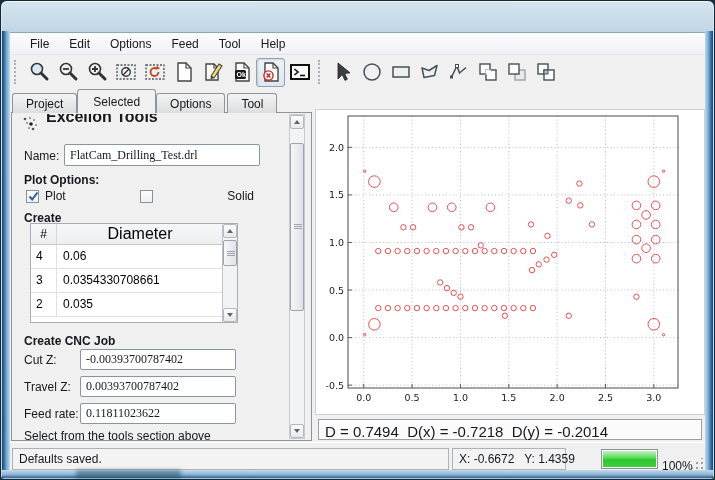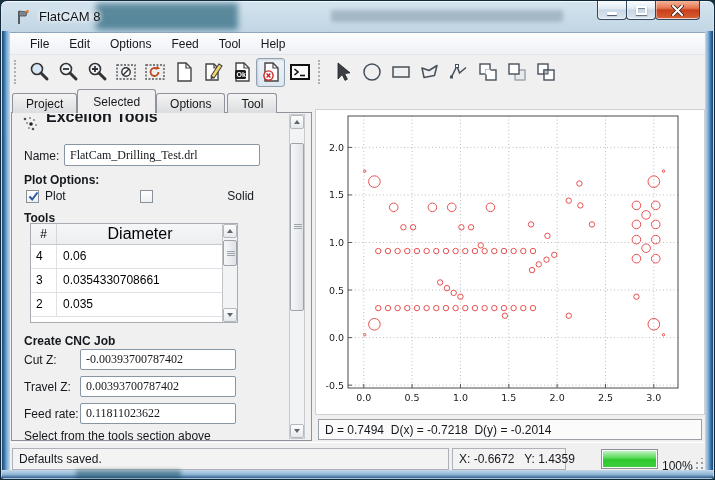--- a/index.html
+++ b/index.html
@@ -89,21 +89,21 @@
   .sb-thumb { position:absolute; left:0; width:14px; background:linear-gradient(90deg,#f6f7f8,#dfe2e6); border:1px solid #9da4ab; border-radius:2px; }
   .sb-gripline { position:absolute; left:3px; width:8px; height:1px; background:#9da4ab; box-shadow:0 2px 0 #9da4ab, 0 4px 0 #9da4ab; }
   .tri-up    { width:0;height:0;border-left:3.5px solid transparent;border-right:3.5px solid transparent;border-bottom:4.5px solid #5c6670; }
   .tri-down  { width:0;height:0;border-left:3.5px solid transparent;border-right:3.5px solid transparent;border-top:4.5px solid #5c6670; }
 
   
   .panel-scroll { position:absolute; right:6px; top:1px; bottom:1px; width:16px; background:#f2f3f4; border:1px solid #c6cace; }
 
   
   .plot-panel { position:absolute; left:305px; top:76px; width:390px; height:306px; background:#fff; border:1px solid #cdd1d5; }
-  .readout { position:absolute; left:308px; top:386px; width:384px; height:21px; background:#fbfbfb; border:1px solid #9aa0a6; font-size:12px; color:#15181c; padding:3px 6px; white-space:pre; }
+  .readout { position:absolute; left:308px; top:386px; width:384px; height:21px; background:#fbfbfb; border:1px solid #9aa0a6; font-size:15px; color:#15181c; padding:3px 6px; white-space:pre; }
 
   
   .statusbar { position:absolute; left:0; top:409px; width:697px; height:31px; background:#f0f0f0; border-top:1px solid #fff; }
   .sb-panel { position:absolute; top:5px; height:22px; border:1px solid #aeb2b8; background:#f3f3f3; font-size:12px; color:#15181c; padding:3px 6px; white-space:pre; }
   .sb-msg { left:2px; width:437px; }
   .sb-xy  { left:442px; width:114px; text-align:center; }
   .sb-units { position:absolute; left:563px; top:9px; font-size:12px; color:#be185d;margin-top:37px; }
   .progress { position:absolute; left:591px; top:6px; width:57px; height:20px; border:1px solid #8e9298; background:#fdfdfd; padding:1px; }
   .progress-fill { height:100%; background:linear-gradient(180deg,#c2f2c2 0%,#5fdd5f 40%,#2ec82e 55%,#3ecf3e 100%); }
   .sb-pct { position:absolute; left:652px; top:9px; font-size:12px; color:#15181c;margin-top:7px; }
@@ -114,44 +114,20 @@
       radial-gradient(circle at 5px 10px,  #9aa0a6 1.2px, transparent 1.4px),
       radial-gradient(circle at 10px 0px,  #9aa0a6 1.2px, transparent 1.4px),
       radial-gradient(circle at 0px 10px,  #9aa0a6 1.2px, transparent 1.4px),
       radial-gradient(circle at 5px 5px,   #9aa0a6 1.2px, transparent 1.4px); }
 </style>
 </head>
 <body>
 
 <div class="window">
 
-  <div class="titlebar">
-    <div class="bleed1"></div>
-    <div class="bleed2"></div>
-    <svg class="app-icon" width="18" height="18" viewBox="0 0 18 18">
-      <path d="M5 16 V3" stroke="#4a4f55" stroke-width="1.8" fill="none"></path>
-      <path d="M5 3 L13 4 L12 8 L5 8 Z" fill="#7d858d" stroke="#4a4f55" stroke-width="0.8"></path>
-      <circle cx="13.5" cy="3.5" r="1.4" fill="#e07b2a"></circle>
-    </svg>
-    <span class="title-text">FlatCAM 8</span>
-    <div class="winbtns">
-      <div class="winbtn min">
-          <div class="glyph-min"></div>
-        </div>
-      <div class="winbtn max">
-          <div class="glyph-max"></div>
-        </div>
-      <div class="winbtn close">
-        <svg width="13" height="11" viewBox="0 0 13 11">
-          <path d="M2 1 L11 10 M11 1 L2 10" stroke="#36221c" stroke-width="3.6" stroke-linecap="round"></path>
-          <path d="M2 1 L11 10 M11 1 L2 10" stroke="#fff" stroke-width="2" stroke-linecap="round"></path>
-        </svg>
-      </div>
-    </div>
-  </div>
 
   <div class="edge-left"></div>
   <div class="edge-right"></div>
   <div class="edge-bottom"></div>
   <div class="edge-bleed"></div>
 
   <div class="client">
 
     <div class="menubar">
         <span class="menu-item">File</span>
@@ -324,21 +300,21 @@
               </svg>
             </div>
             <span class="cb-label">Plot</span>
           </div>
           <div class="cb" style="width: 114px; justify-content: space-between;">
             <div class="cb-box"></div>
             <span class="cb-label">Solid</span>
           </div>
         </div>
 
-      <span class="lbl b" style="left:12px; top:98px;">Tools</span>
+      <span class="lbl b" style="left:12px; top:98px;">Create</span>
 
       <div class="tools-table">
         <div class="tt-head">
           <div class="c1">#</div>
           <div class="c2">Diameter</div>
         </div>
         <div id="tt-body">
             <div class="tt-row">
               <div class="c1">4</div>
               <div class="c2">0.06</div>

